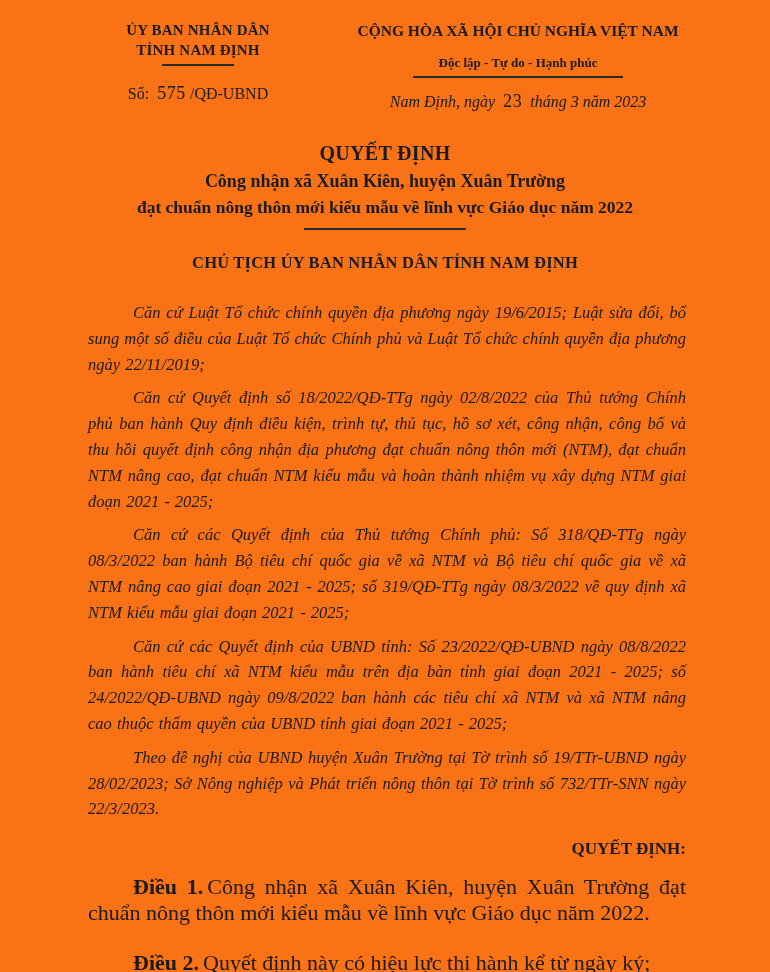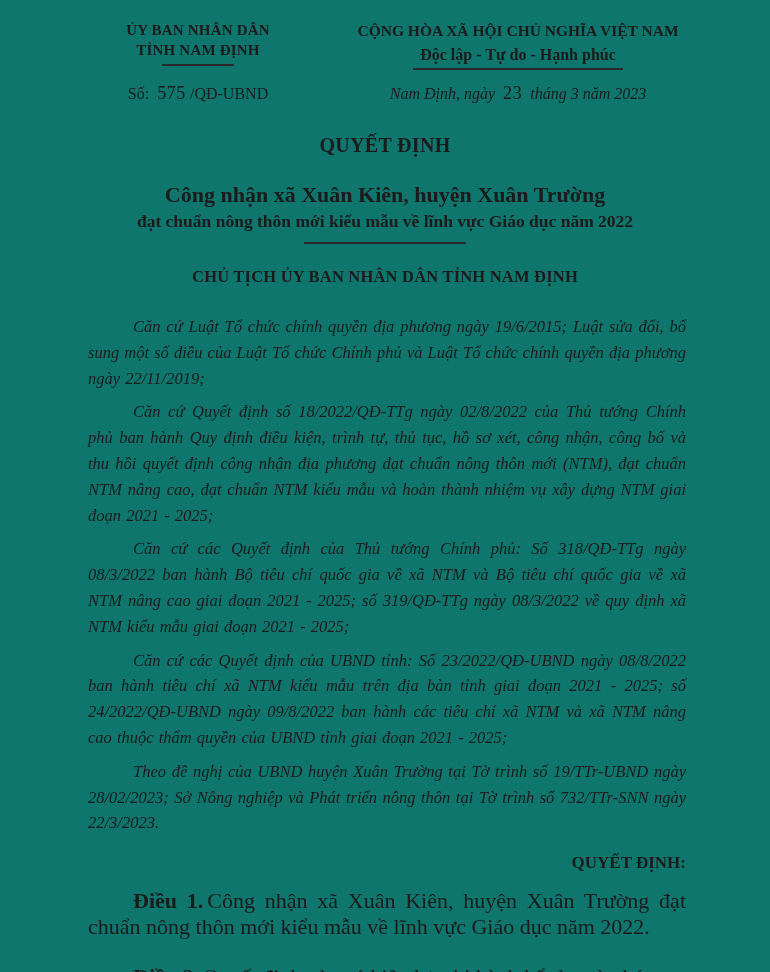--- a/index.html
+++ b/index.html
@@ -5,45 +5,45 @@
   * { margin: 0; padding: 0; box-sizing: border-box; }
   html, body { width: 770px; }
   body {
     height: 972px;
     overflow: hidden;
     background: #ffffff;
     color: #1b1b1b;
     font-family: "Liberation Serif", "DejaVu Serif", serif;
     -webkit-font-smoothing: antialiased;
   }
-  .page { width: 770px; height: 972px; background: #0f766e; padding-top: 20px; }
+  .page { width: 770px; height: 972px; background: #f97316; padding-top: 20px; }
 
   
   .header { display: flex; justify-content: space-between; padding: 0 68px 0 92px; }
   .header-left { width: 212px; text-align: center; }
   .header-right { width: 368px; text-align: center; }
   .org-line { font-weight: bold; font-size: 15px; line-height: 20px; letter-spacing: 0.2px; }
   .motto1 { font-weight: bold; font-size: 15.5px; line-height: 21px; }
-  .motto2 { font-weight: bold; font-size: 16px; line-height: 23px; margin-top: 2px; }
+  .motto2 { font-weight: bold; font-size: 13px; line-height: 23px; margin-top: 10px; }
   .rule { height: 2px; background: #2a2a2a; margin: 4px auto 0; }
   .rule-left { width: 72px; }
   .rule-right { width: 210px; margin-top: 2px; }
   .doc-number { margin-top: 17px; font-size: 16px; white-space: nowrap; }
   .date-line { margin-top: 13px; font-style: italic; font-size: 16px; white-space: nowrap; }
   .filled-num {
     font-style: normal;
     font-size: 18px;
     letter-spacing: 0.6px;
     padding: 0 4px;
   }
 
   
   .title-block { text-align: center; }
   .doc-title { margin-top: 30px; font-weight: bold; font-size: 20px; letter-spacing: 0.3px; }
-  .doc-sub1 { margin-top: 25px; font-weight: bold; font-size: 22px; line-height: 26px; font-family: Liberation Serif, serif; }
+  .doc-sub1 { margin-top: 3px; font-weight: bold; font-size: 18px; line-height: 26px; font-family: Liberation Serif, serif; }
   .doc-sub2 { font-weight: bold; font-size: 17.5px; line-height: 27px; }
   .rule-title { width: 162px; margin-top: 7px; }
   .authority { margin-top: 23px; font-weight: bold; font-size: 16.5px; letter-spacing: 0.2px; text-align: center; }
 
   
   .body-text { padding: 0 84px 0 88px; margin-top: 27px; }
   p.preamble {
     font-style: italic;
     font-size: 16.5px;
     line-height: 25.8px;

